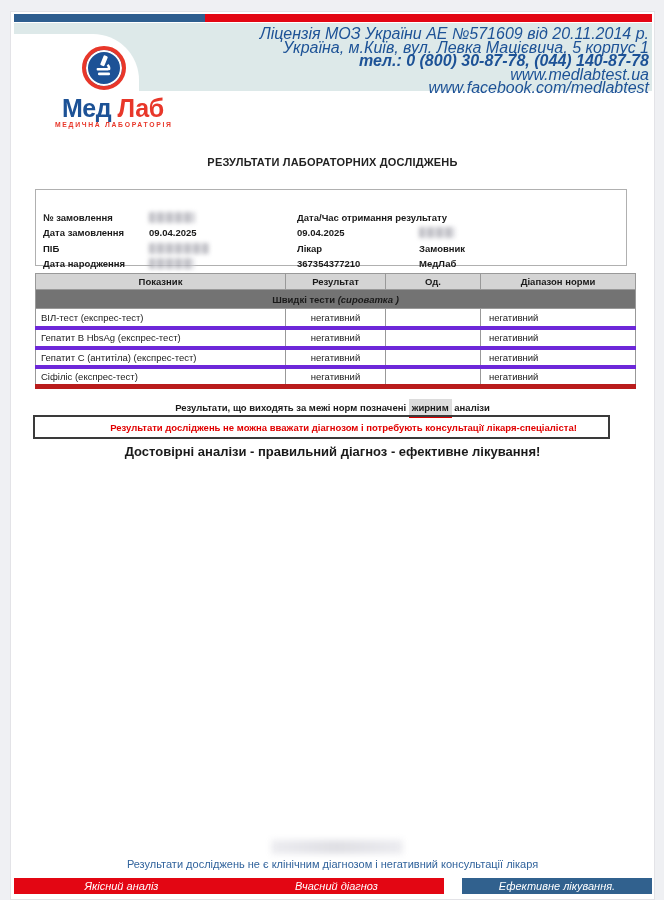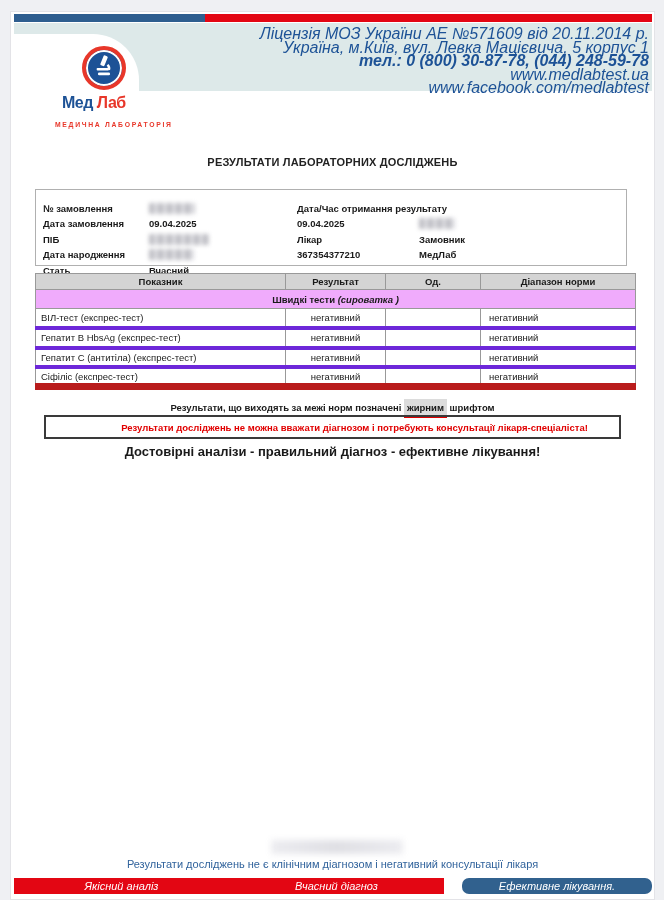--- a/index.html
+++ b/index.html
@@ -21,33 +21,33 @@
   
   .band { position:absolute; left:3px; top:11px; width:638px; height:68px; background:#dde9e9; }
   .notch { position:absolute; left:3px; top:22px; width:125px; height:58px; background:#ffffff; border-top-right-radius:46px; }
   .logo-circle {
     position:absolute; left:71px; top:34px; width:44px; height:44px;
     border-radius:50%; border:4px solid #e8372a; background:#1d5296;
     box-shadow: inset 0 0 0 2px #ffffff;
     display:flex; align-items:center; justify-content:center;
   }
   .logo-circle svg { width:26px; height:26px; }
-  .logo-name { position:absolute; left:51px; top:82px; font-size:16px; font-weight:bold; white-space:nowrap; letter-spacing:-0.5px; }
+  .logo-name { position:absolute; left:51px; top:82px; font-size:25px; font-weight:bold; white-space:nowrap; letter-spacing:-0.5px; }
   .logo-name .blue { color:#1d5296; }
   .logo-name .red { color:#e8372a; }
   .logo-sub { position:absolute; left:44px; top:109px; font-size:6.8px; font-weight:bold; letter-spacing:1.7px; color:#e8372a; white-space:nowrap; }
   .contact {
     position:absolute; right:5px; top:15px; text-align:right;
     font-style:italic; font-size:16px; line-height:13.6px; color:#1d5296; white-space:nowrap;
   }
   .contact .bold { font-weight:bold; }
   
   .doc-title { position:absolute; left:0; top:144px; width:100%; text-align:center; font-size:11px; font-weight:bold; color:#222; letter-spacing:0.2px; }
   
-  .info-box { position:absolute; left:24px; top:177px; width:592px; height:77px; border:1px solid #b0b0b0; padding-top:12px; }
+  .info-box { position:absolute; left:24px; top:177px; width:592px; height:77px; border:1px solid #b0b0b0; padding-top:21px; }
   .info-row { position:relative; height:15.4px; font-size:9.5px; font-weight:bold; color:#1a1a1a; }
   .info-row span { position:absolute; top:1px; white-space:nowrap; }
   .cell-1 { left:7px; } .cell-2 { left:113px; } .cell-3 { left:261px; } .cell-4 { left:383px; }
   .redact {
     position:absolute; top:1px; height:11px; border-radius:1px;
     background:repeating-linear-gradient(90deg,#a8a8b0 0 5px,#d2d2d8 5px 9px);
     filter:blur(2px); opacity:0.75;
   }
   .r1 { left:113px; width:46px; }
   .r2 { left:383px; width:36px; }
@@ -60,49 +60,49 @@
   }
   .results-table col.c-name { width:250px; }
   .results-table col.c-result { width:100px; }
   .results-table col.c-unit { width:95px; }
   .results-table col.c-norm { width:155px; }
   .results-table th {
     height:16px; background:#d4d4d4; font-weight:bold; text-align:center;
     border:1px solid #999;
   }
   .section-row td {
-    height:19px; background:#f0abfc; text-align:center; font-weight:bold;
+    height:19px; background:#737373; text-align:center; font-weight:bold;
     border:1px solid #999;
   }
   .section-row .it { font-style:italic; }
   .data-row td { height:19.5px; border-left:1px solid #999; border-right:1px solid #999; border-bottom:4px solid #6d28d9; }
   .data-row + .data-row td { border-top:1px dotted #b5b5b5; }
-  .data-row:last-child td { border-bottom:7px solid #b91c1c; }
+  .data-row:last-child td { border-bottom:5px solid #b91c1c; }
   td.name { padding-left:5px; text-align:left; }
   td.result { text-align:center; }
   td.norm { padding-left:8px; text-align:left; }
   
   .bold-note { position:absolute; left:0; top:390px; width:100%; text-align:center; font-size:9.5px; font-weight:bold; color:#1a1a1a; }
   .hl { background:#dcdcdc; border-bottom:2px solid #e10000; padding:3px 3px; }
   .warning-box {
-    position:absolute; left:33px; top:403px; width:577px; height:24px;
+    position:absolute; left:22px; top:403px; width:577px; height:24px;
     border:2px solid #3a3a3a; display:flex; align-items:center; justify-content:center;padding-left:44px;
   }
   .warning-box span { color:#e10000; font-weight:bold; font-size:9.5px; }
   .slogan { position:absolute; left:0; top:432px; width:100%; text-align:center; font-size:13px; font-weight:bold; color:#1a1a1a; }
   
   .sig-blur {
     position:absolute; left:260px; top:828px; width:132px; height:14px;
     background:linear-gradient(90deg,#ececf0,#dfdfe4,#ececf0); filter:blur(3px);
   }
   .disclaimer { position:absolute; left:0; top:846px; width:100%; text-align:center; font-size:11px; color:#31639c; }
   .footer-bar { position:absolute; left:3px; top:866px; width:638px; height:16px; display:flex; font-style:italic; font-size:11px; color:#ffffff;gap:18px; }
   .f-red { width:430px; background:#e30613; display:flex; }
   .f-red span { flex:1; text-align:center; line-height:16px; }
-  .f-blue { flex:1; background:#31618e; text-align:center; line-height:16px;border-radius:7px; }
+  .f-blue { flex:1; background:#31618e; text-align:center; line-height:16px; }
 </style>
 </head>
 <body>
 
 <div class="page">
 
   <div class="topbar">
     <div class="topbar-blue"></div>
     <div class="topbar-red"></div>
   </div>
@@ -124,21 +124,21 @@
   </div>
   <div class="logo-name">
     <span class="blue">Мед</span>
     <span class="red">Лаб</span>
   </div>
   <div class="logo-sub">МЕДИЧНА ЛАБОРАТОРІЯ</div>
 
   <div class="contact">
     <div>Ліцензія МОЗ України АЕ №571609 від 20.11.2014 р.</div>
     <div>Україна, м.Київ, вул. Левка Мацієвича, 5 корпус 1</div>
-    <div class="bold">тел.: 0 (800) 30-87-78, (044) 248-59-78</div>
+    <div class="bold">тел.: 0 (800) 30-87-78, (044) 140-87-78</div>
     <div>www.medlabtest.ua</div>
     <div>www.facebook.com/medlabtest</div>
   </div>
 
   <div class="doc-title">РЕЗУЛЬТАТИ ЛАБОРАТОРНИХ ДОСЛІДЖЕНЬ</div>
 
   <div class="info-box">
     <div class="info-row">
       <span class="cell-1">№ замовлення</span>
       <span class="redact r1"></span>
@@ -211,21 +211,21 @@
       <td class="result">негативний</td>
       <td class="unit"></td>
       <td class="norm">негативний</td>
     </tr>
   </tbody>
     </table>
 
   <div class="bold-note">
     <span>Результати, що виходять за межі норм позначені</span>
     <span class="hl">жирним</span>
-    <span>шрифтом</span>
+    <span>аналізи</span>
   </div>
 
   <div class="warning-box">
     <span>Результати досліджень не можна вважати діагнозом і потребують консультації лікаря-спеціаліста!</span>
   </div>
 
   <div class="slogan">Достовірні аналізи - правильний діагноз - ефективне лікування!</div>
 
   <div class="sig-blur"></div>
 

